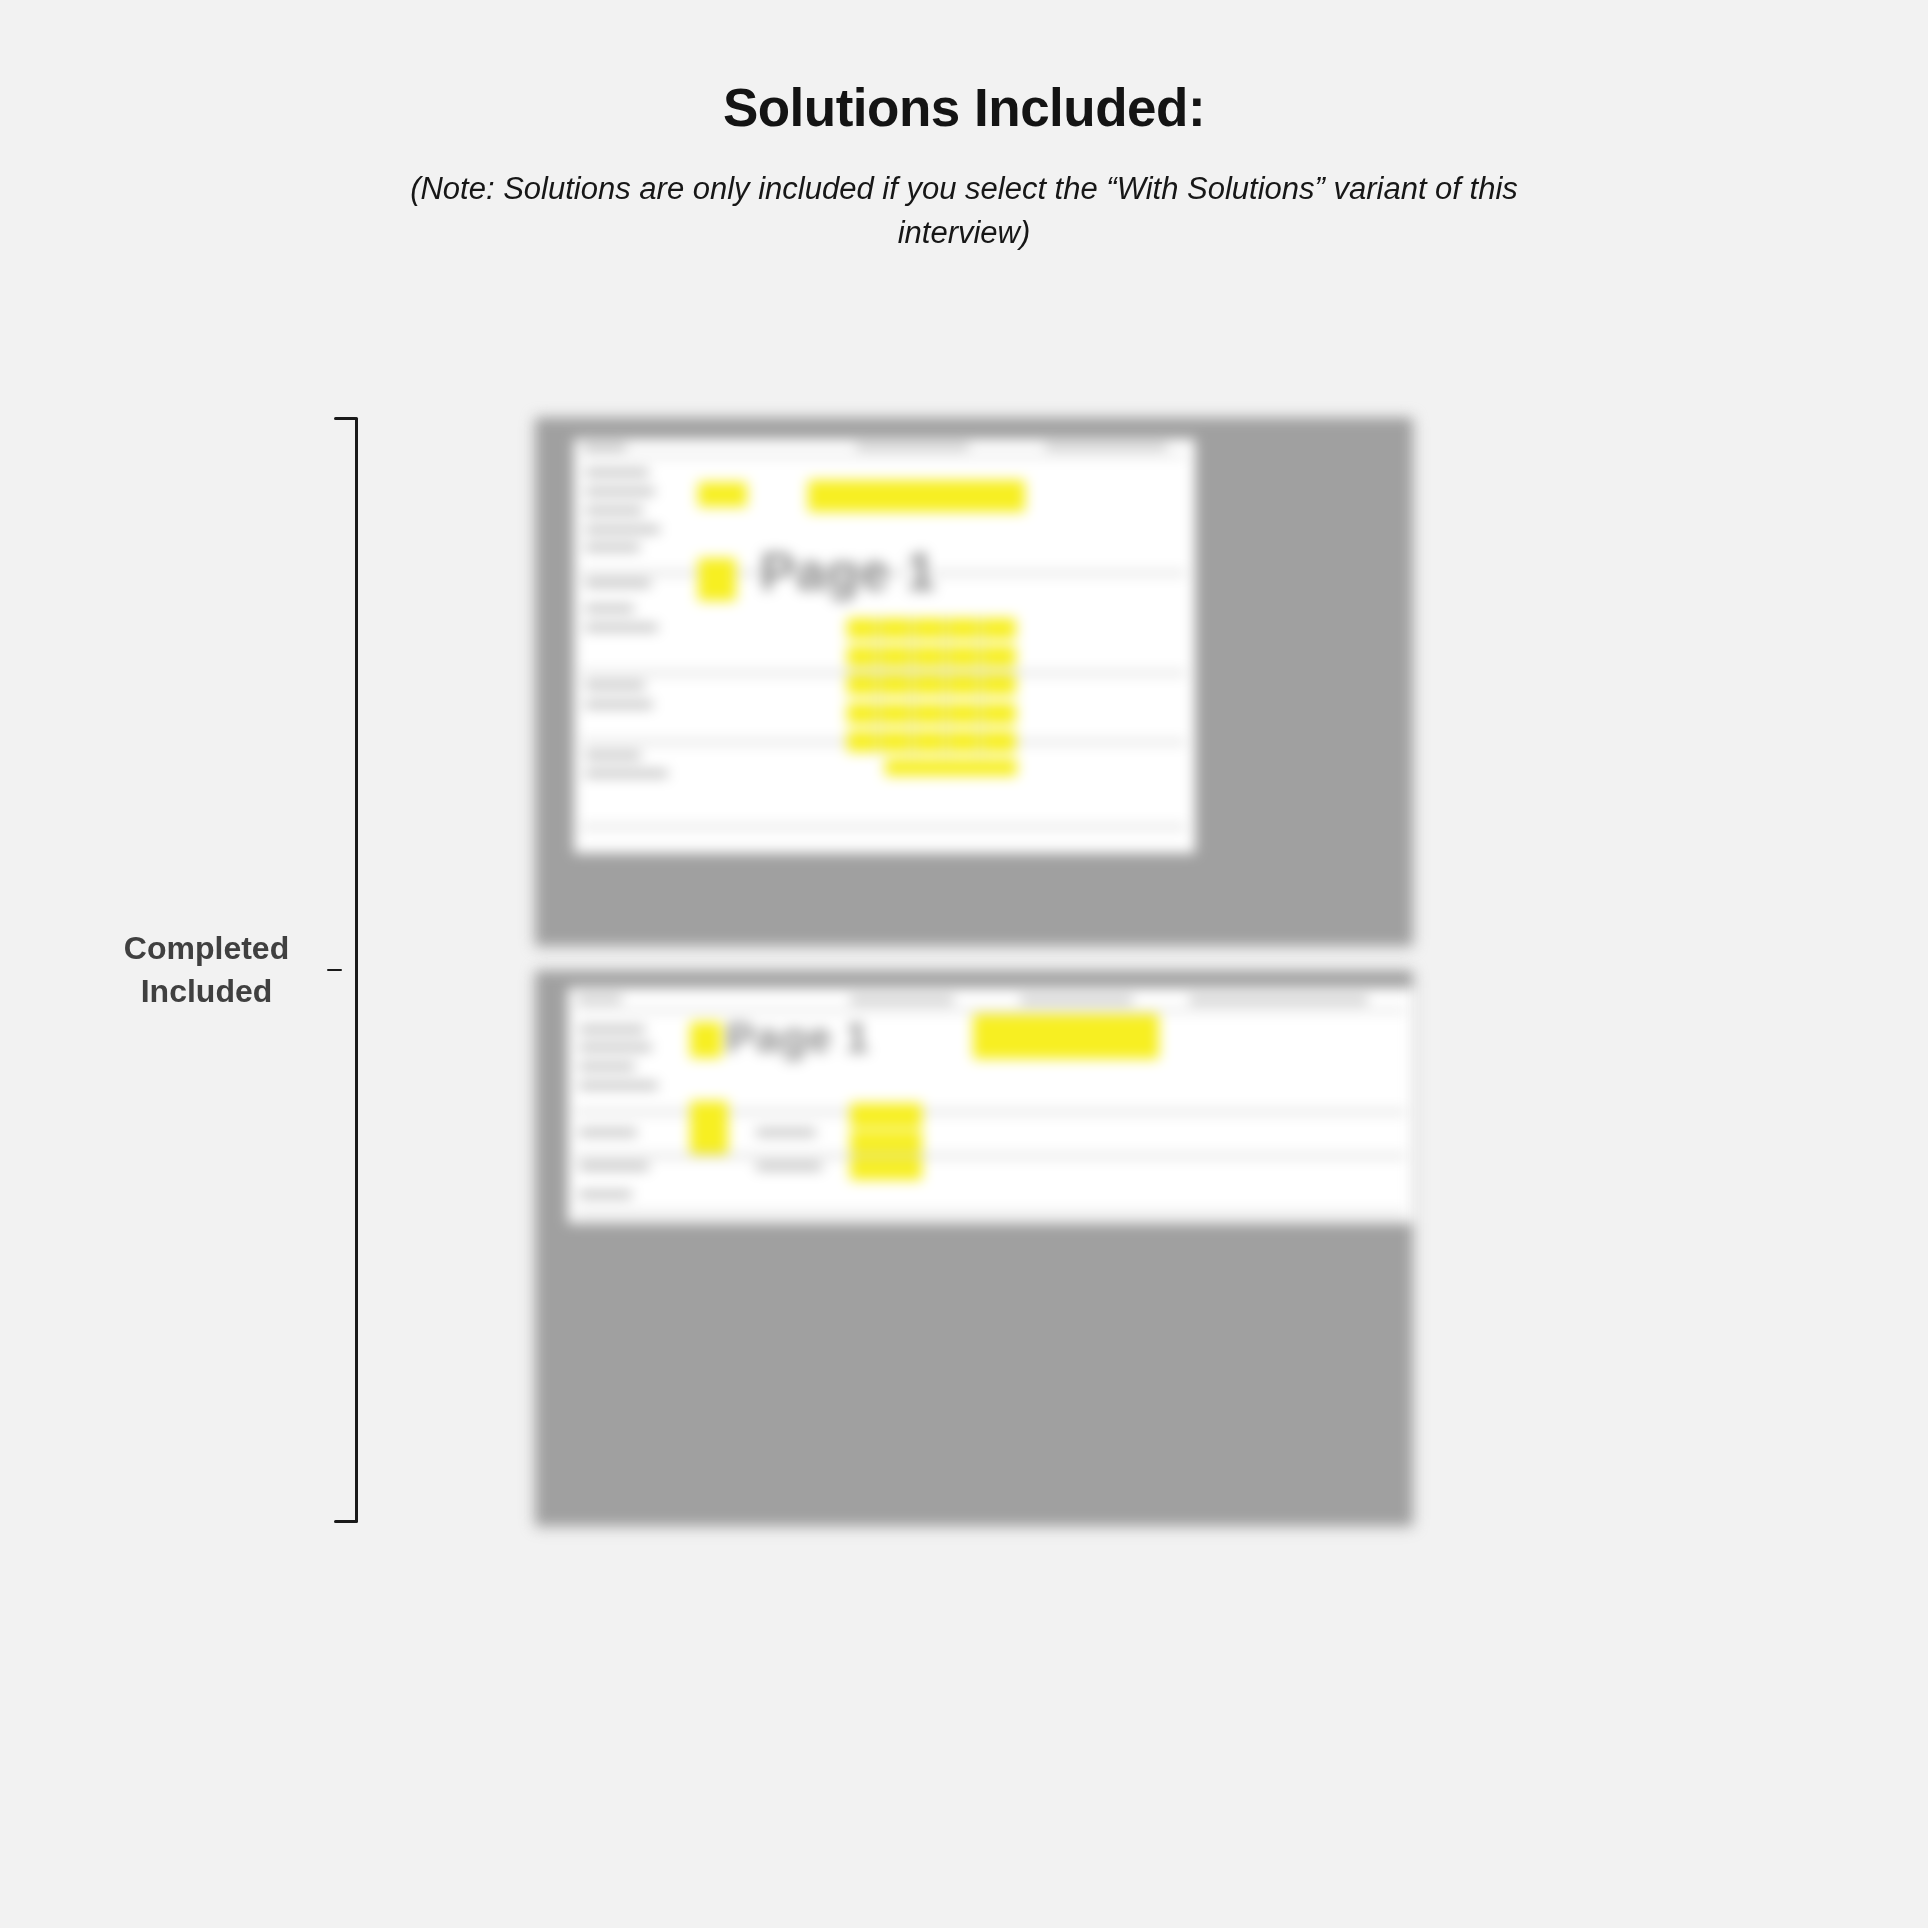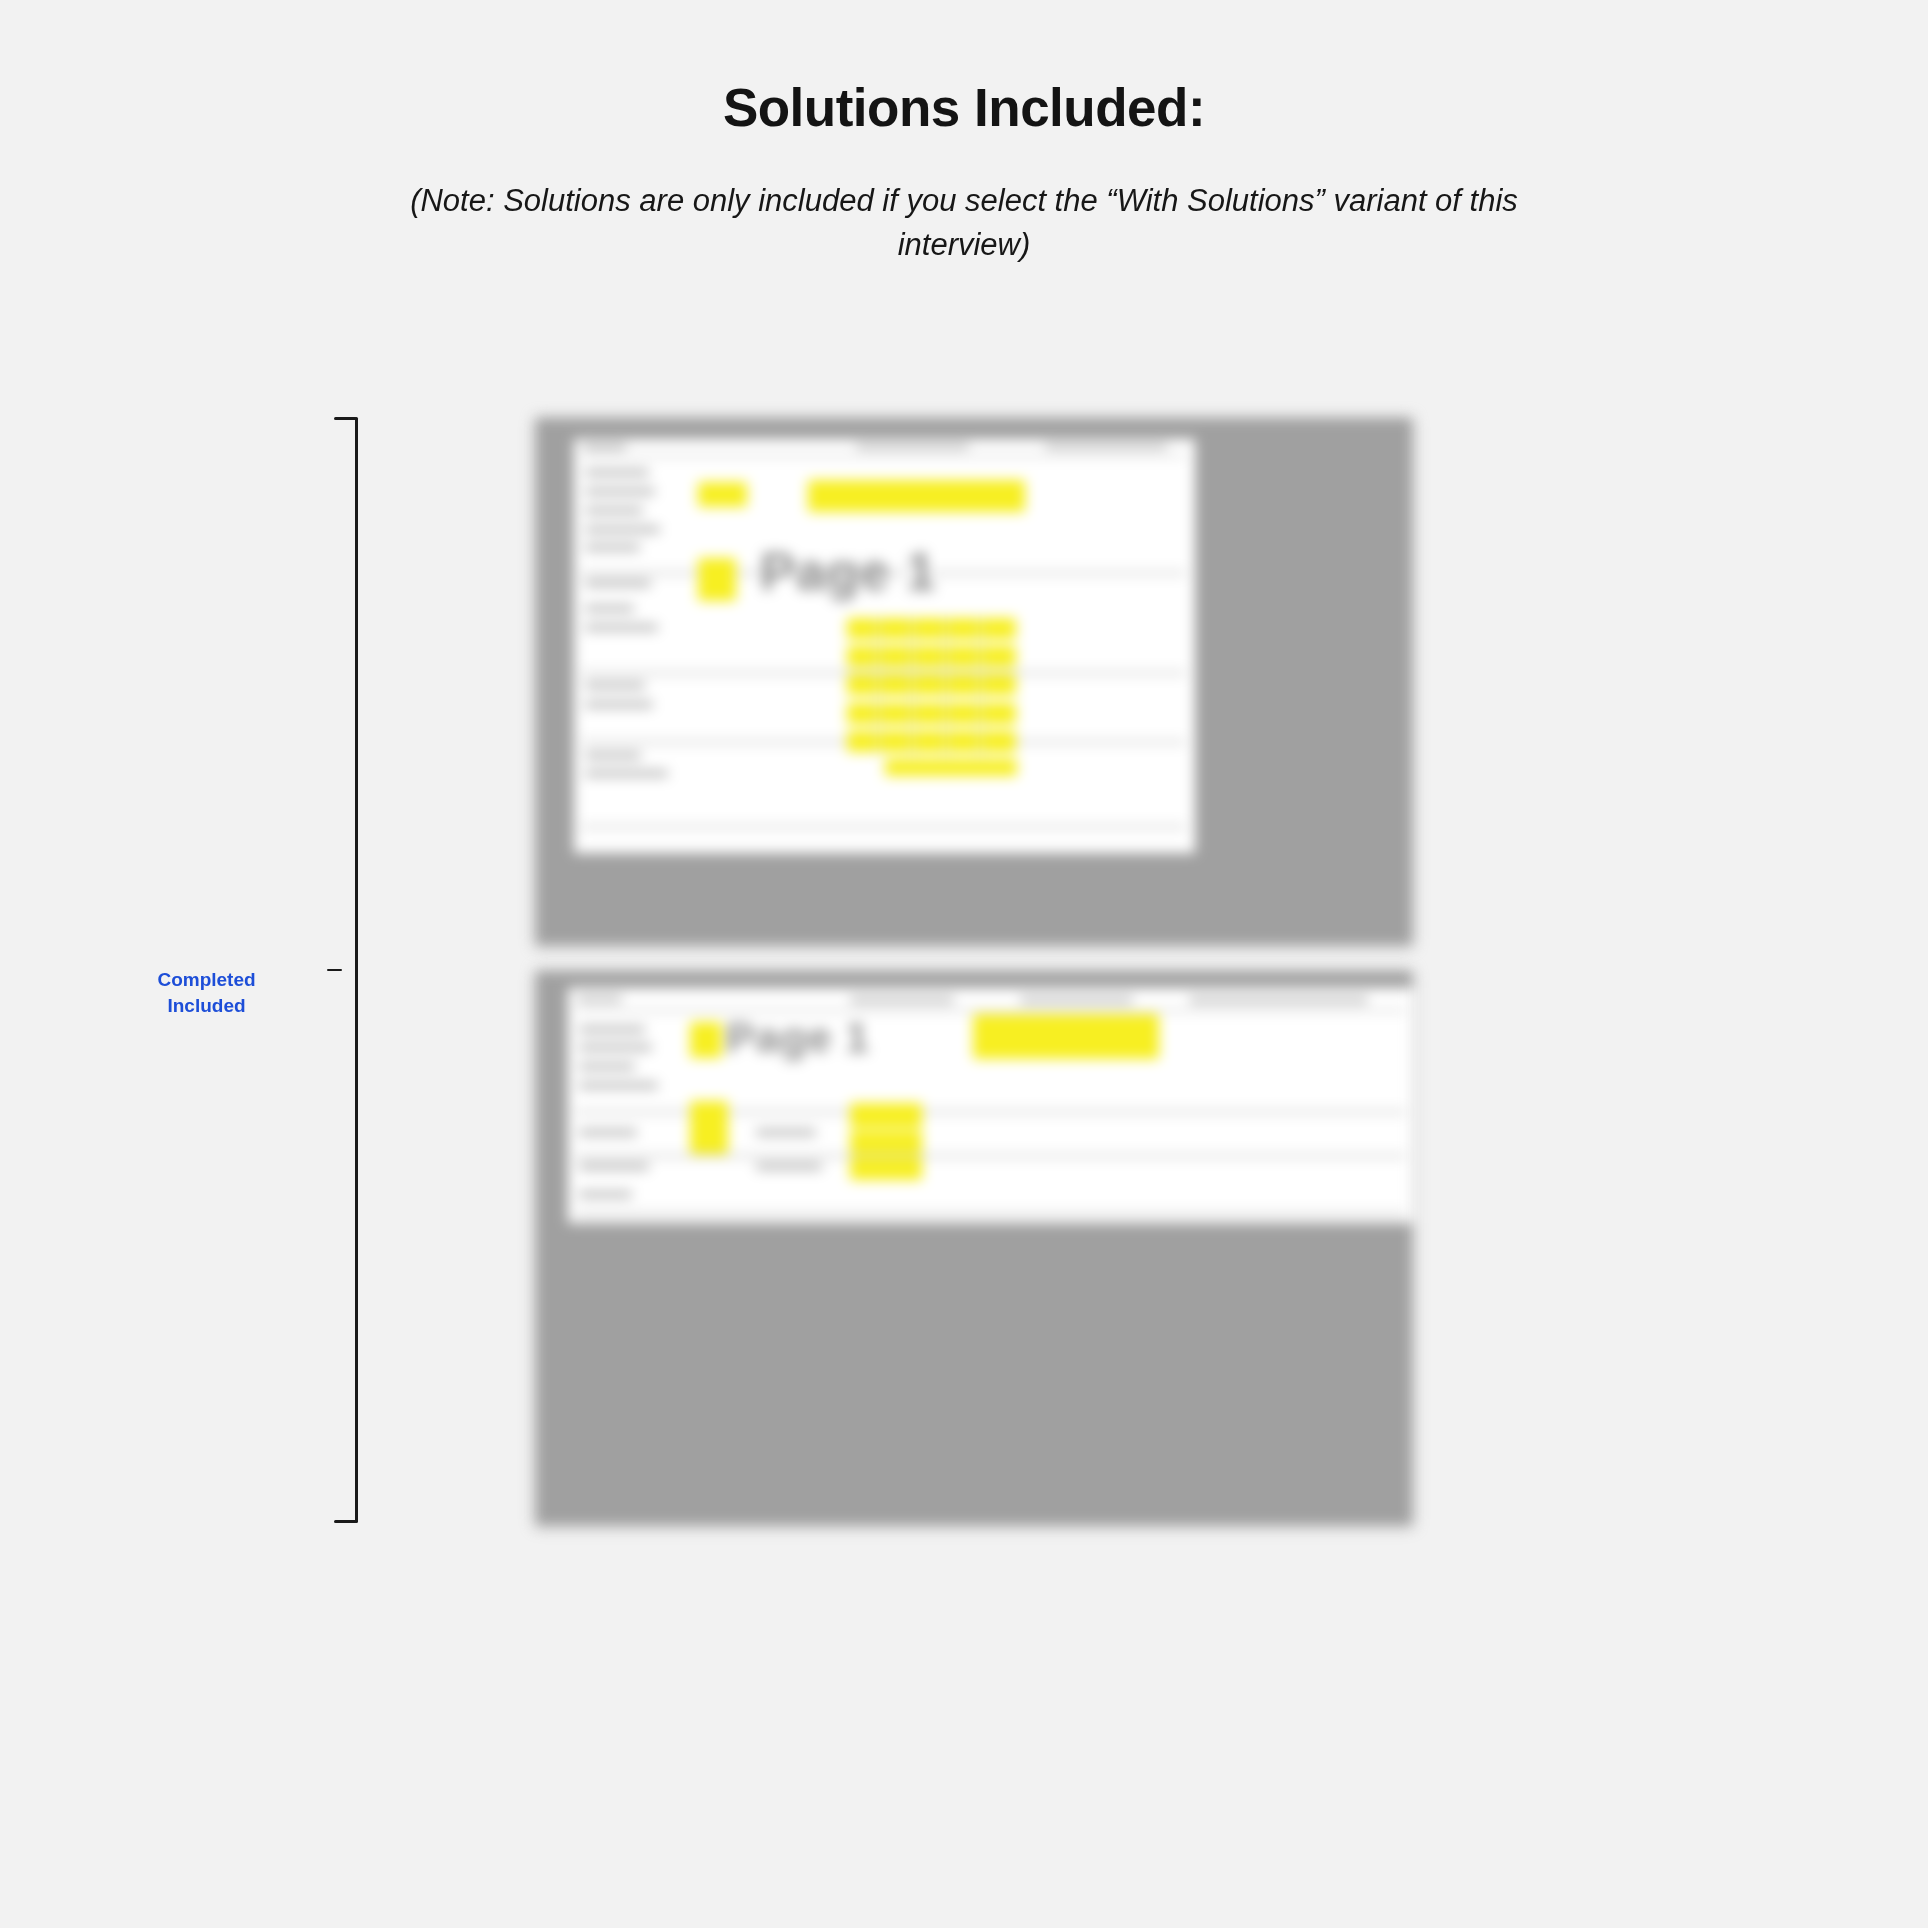--- a/index.html
+++ b/index.html
@@ -23,43 +23,42 @@
     width: 1928px;
     text-align: center;
     font-size: 53px;
     font-weight: bold;
     letter-spacing: -0.5px;
     color: #141414;
   }
 
   .page-note {
     position: absolute;
-    top: 179px;
+    top: 167px;
     left: 50%;
     transform: translateX(-50%);
     width: 1111px;
     text-align: center;
     font-size: 31px;
     font-style: italic;
     line-height: 1.42;
     color: #171717;
   }
 
   
   .bracket-label {
     position: absolute;
     left: 89px;
     top: 927px;
     width: 235px;
     text-align: center;
-    font-size: 19px;
+    font-size: 32px;
     font-weight: bold;
     line-height: 1.35;
-    color: #1d4ed8;
-    margin-top: 40px;
+    color: #404040;
   }
 
   .bracket {
     position: absolute;
     left: 334px;
     top: 417px;
     width: 32px;
     height: 1106px;
   }
   .bracket .b-line {

